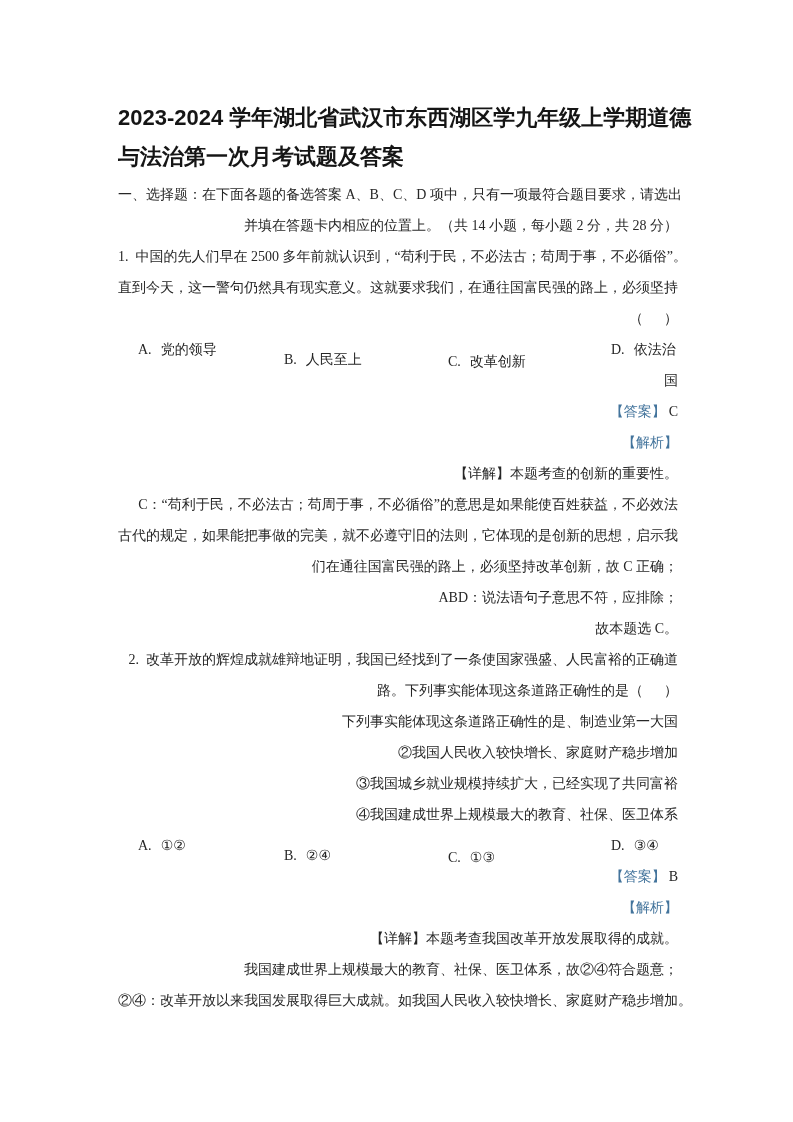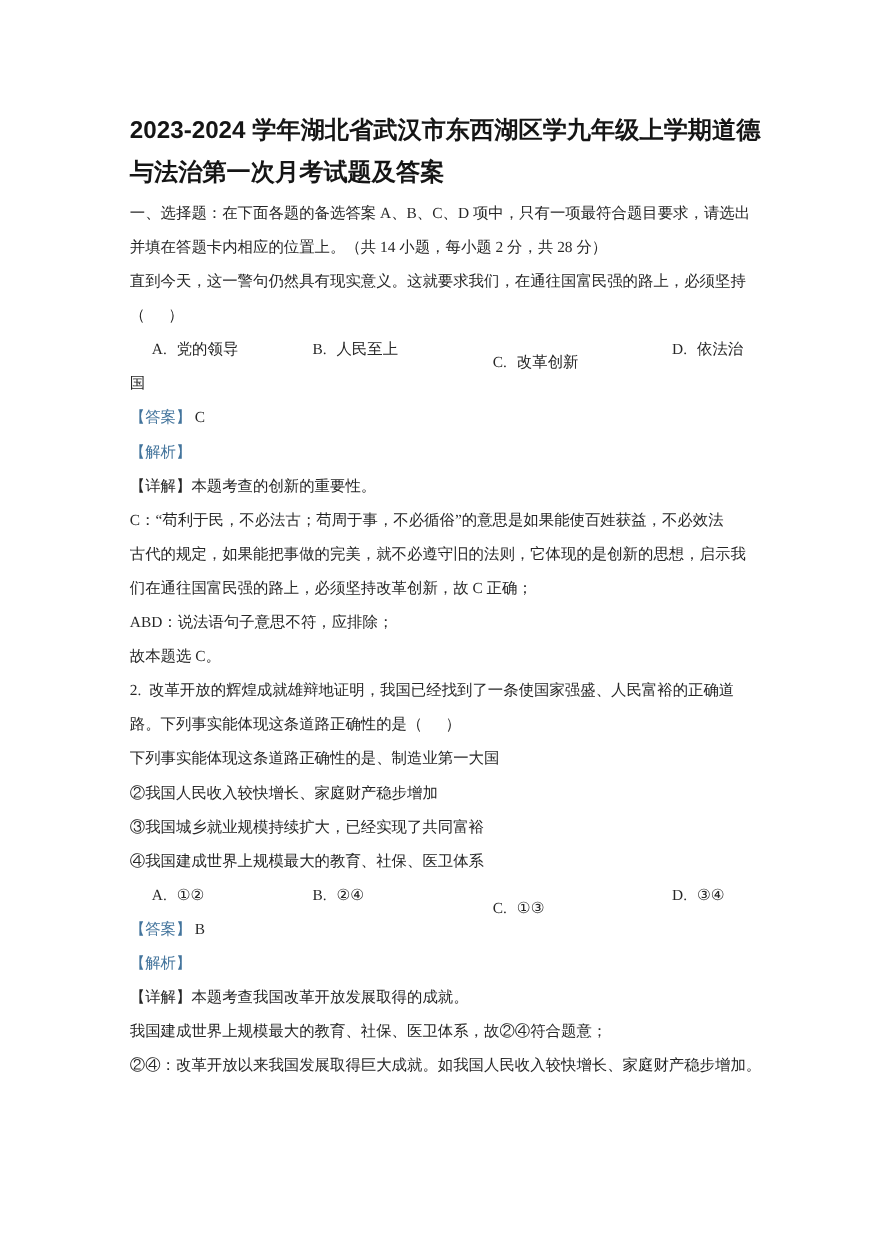--- a/index.html
+++ b/index.html
@@ -31,37 +31,38 @@
   }
   .doc-title .tline {
     white-space: pre;
     height: 39px;
   }
   .body-text {
     margin-top: 3px;
     font-family: "Liberation Serif", "DejaVu Serif", serif;
     font-size: 14px;
     line-height: 31px;
+    text-align: right;
   }
   .line {
     height: 31px;
     white-space: pre;
   }
   .opt-row {
     position: relative;
     height: 31px;
   }
   .opt {
     position: absolute;
     top: 0;
     white-space: pre;
   }
   .opt .olabel { margin-right: 9px; }
   .opt-a { left: 20px; }
-  .opt-b { left: 166px; }
+  .opt-b { left: 166px; margin-top: 10px; }
   .opt-c { left: 330px; margin-top: 12px; }
   .opt-d { left: 493px; }
   .blab { color: #43749c; }
   .ansval { margin-left: 3px; }
 </style>
 </head>
 <body>
 
 <div class="page">
   <div class="content">
@@ -69,20 +70,21 @@
     <div class="doc-title">
       <div class="tline">2023-2024 学年湖北省武汉市东西湖区学九年级上学期道德</div>
       <div class="tline">与法治第一次月考试题及答案</div>
     </div>
 
     <div class="body-text" style="color: rgb(38, 38, 38);">
 
       <div class="line">一、选择题：在下面各题的备选答案 A、B、C、D 项中，只有一项最符合题目要求，请选出</div>
       <div class="line">并填在答题卡内相应的位置上。（共 14 小题，每小题 2 分，共 28 分）</div>
 
+      <div class="line">1.  中国的先人们早在 2500 多年前就认识到，“苟利于民，不必法古；苟周于事，不必循俗”。</div>
       <div class="line">直到今天，这一警句仍然具有现实意义。这就要求我们，在通往国富民强的路上，必须坚持</div>
       <div class="line">（      ）</div>
 
       <div class="line opt-row">
         <span class="opt opt-a"><span class="olabel">A.</span><span>党的领导</span></span>
         <span class="opt opt-b"><span class="olabel">B.</span><span>人民至上</span></span>
         <span class="opt opt-c"><span class="olabel">C.</span><span>改革创新</span></span>
         <span class="opt opt-d"><span class="olabel">D.</span><span>依法治</span></span>
       </div>
       <div class="line">国</div>

